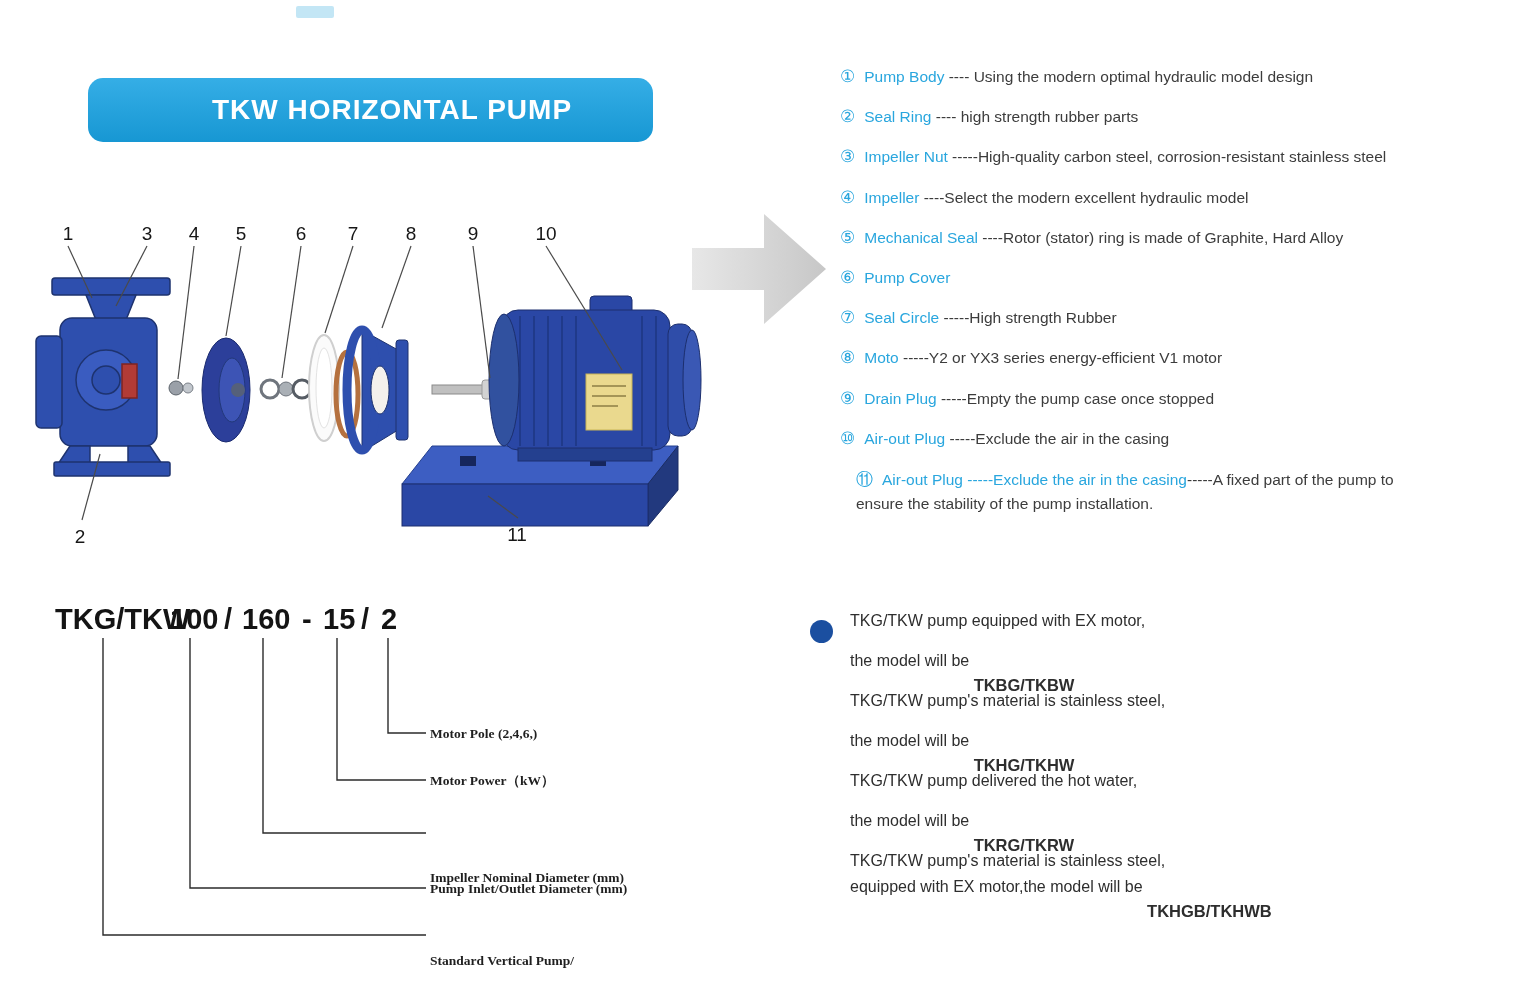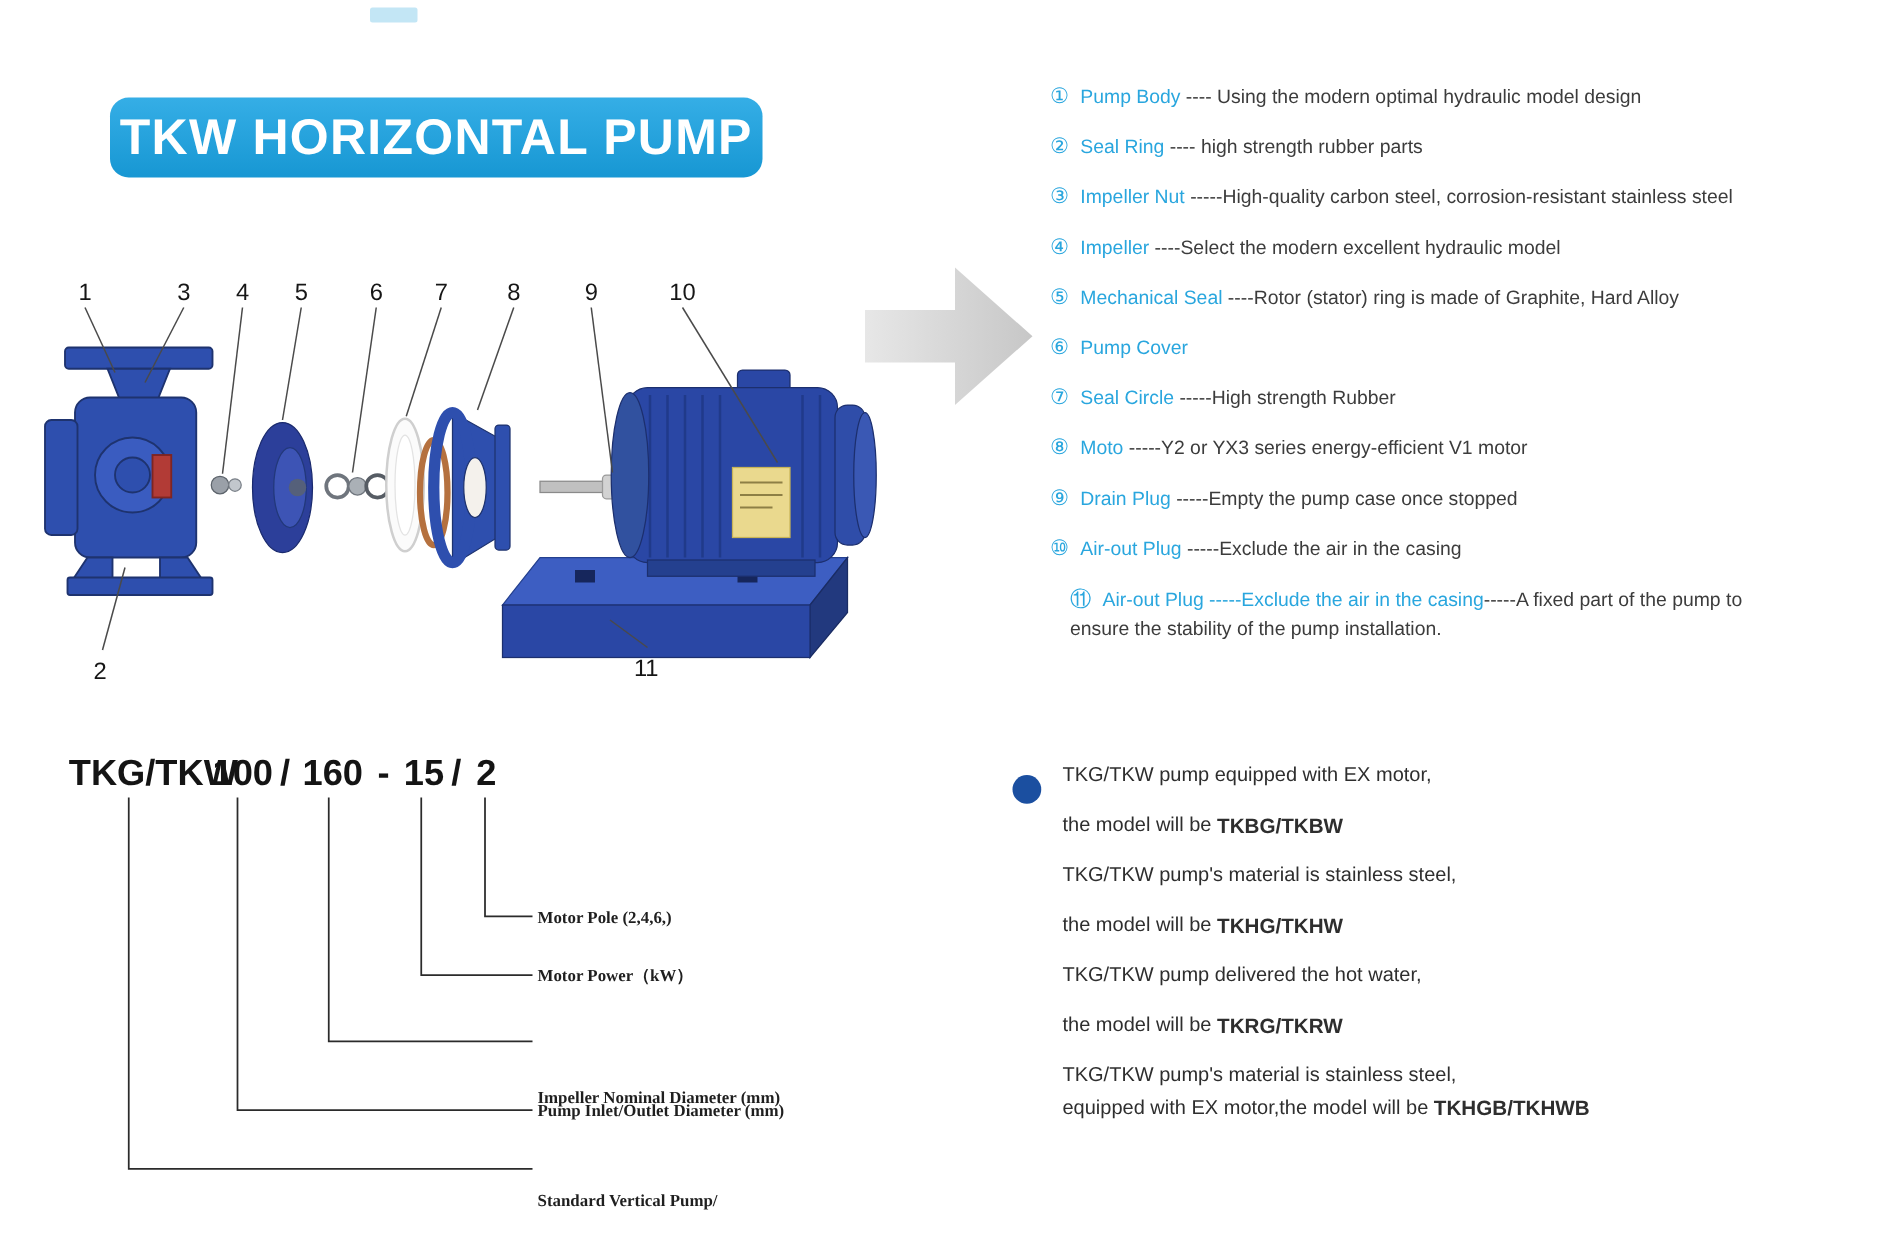--- a/index.html
+++ b/index.html
@@ -7,21 +7,21 @@
     width:1513px;height:1000px;position:relative;background:#ffffff;
     font-family:"Liberation Sans", sans-serif;color:#2f2f2f;overflow:hidden;
   }
   .abs{position:absolute;}
 
   
   .banner{
     left:88px;top:78px;width:522px;height:64px;border-radius:15px;
     background:linear-gradient(180deg,#35aee6,#1797d3);
     display:flex;align-items:center;justify-content:center;
-    color:#ffffff;font-size:40px;font-weight:bold;letter-spacing:1px;
+    color:#ffffff;font-size:28px;font-weight:bold;letter-spacing:1px;padding-left:43px;
   }
 
   .stray-mark{left:296px;top:6px;width:38px;height:12px;background:#b9e2f3;border-radius:2px;opacity:.85;}
 
   
   .parts{left:840px;top:66px;width:660px;}
   .part-item{display:flex;align-items:baseline;height:40.2px;white-space:pre;font-size:15.5px;color:#3c3c3c;}
   .part-item.tall{height:auto;flex-direction:column;}
   .part-row{display:flex;align-items:baseline;white-space:pre;}
   .pnum{color:#29a6de;font-size:17px;margin-right:9px;}
@@ -29,21 +29,21 @@
   .pdesc{color:#3c3c3c;}
   .pindent{margin-left:16px;margin-top:4px;}
 
   
   .mseg{top:603px;font-size:29px;font-weight:bold;color:#141414;white-space:pre;}
   .mlabel{font-size:13.5px;font-weight:bold;color:#1f1f1f;white-space:pre;line-height:17px;font-family:Liberation Serif, serif;}
 
   
   .notes{left:850px;top:612px;width:620px;font-size:16px;color:#2e2e2e;}
   .note-line{height:40px;display:flex;align-items:flex-start;white-space:pre;}
-  .note-line .b{font-weight:bold;font-size:16.5px;}
+  .note-line .b{font-weight:bold;font-size:16.5px;margin-top:24px;}
   .note-line.tight{margin-top:-14px;}
   .bullet{left:810px;top:620px;width:23px;height:23px;border-radius:50%;background:#1b4fa0;}
 
   svg text{font-family:"Liberation Sans", sans-serif;}
 </style>
 </head>
 <body>
 
 <div class="abs stray-mark"></div>
 

